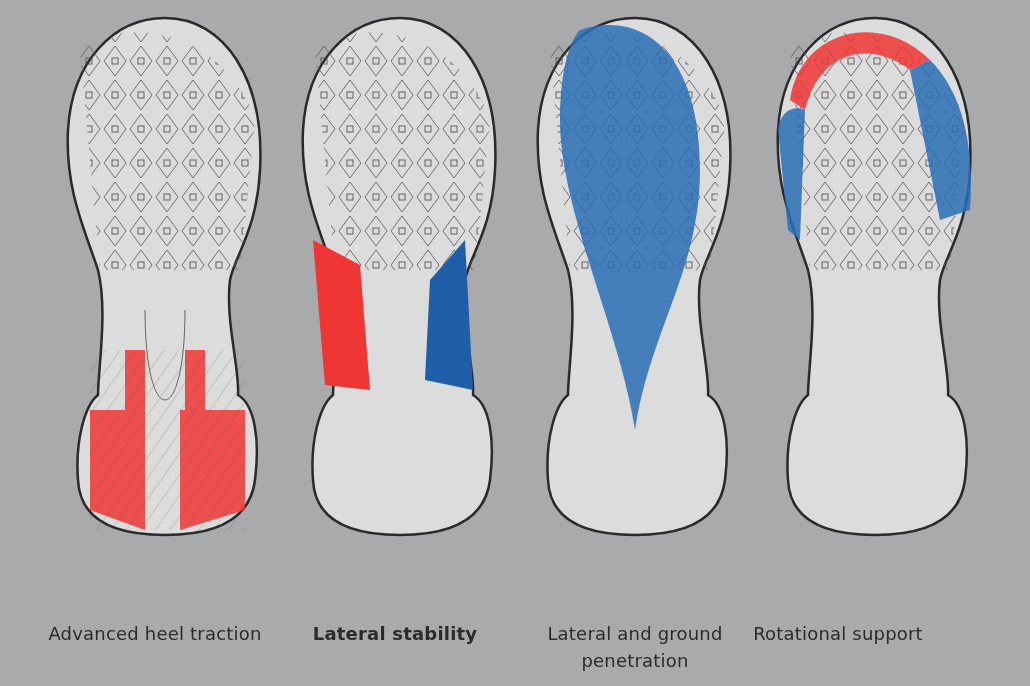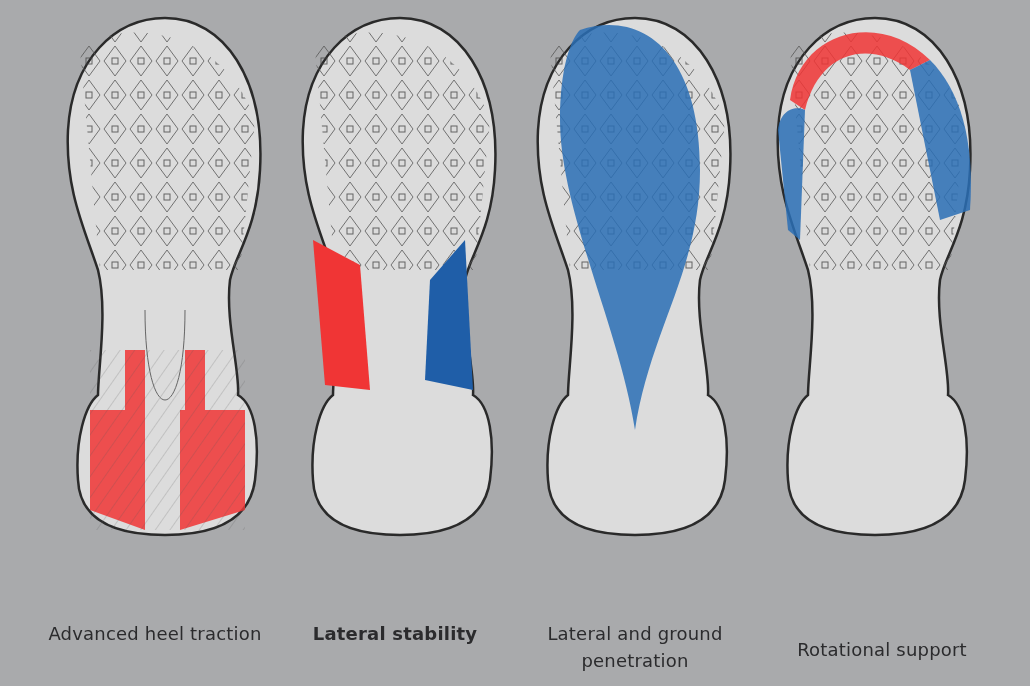--- a/index.html
+++ b/index.html
@@ -55,13 +55,13 @@
 
 <div class="sole" style="left:760px;">
   <svg viewBox="0 0 230 530">
     <path d="M115 8 C175 8 215 70 210 160 C207 220 185 245 180 270 C175 310 190 360 188 385 C205 395 210 430 205 470 C200 510 165 525 115 525 C65 525 30 510 28 470 C25 430 35 395 48 385 C48 360 58 300 48 260 C35 220 15 180 18 120 C22 50 65 8 115 8 Z" fill="#dcdcdc" stroke="#2a2a2a" stroke-width="2.5"></path>
     <path d="M30 40 C60 10 170 10 205 110 L190 260 L50 260 Z" fill="url(#tread)" opacity="0.8"></path>
     <path d="M30 90 C40 20 120 0 170 50 L150 60 C110 30 60 40 45 100 Z" fill="#f03535" opacity="0.85"></path>
     <path d="M18 120 C20 100 35 95 45 100 L40 230 L28 220 Z" fill="#2a6fb5" opacity="0.85"></path>
     <path d="M170 50 C200 80 215 130 210 200 L180 210 L150 60 Z" fill="#2a6fb5" opacity="0.85"></path>
   </svg>
 </div>
-<div class="label" style="left:752px;margin-top:16px;">Rotational support</div>
+<div class="label" style="left:708px;">Rotational support</div>
 
 </body></html>

